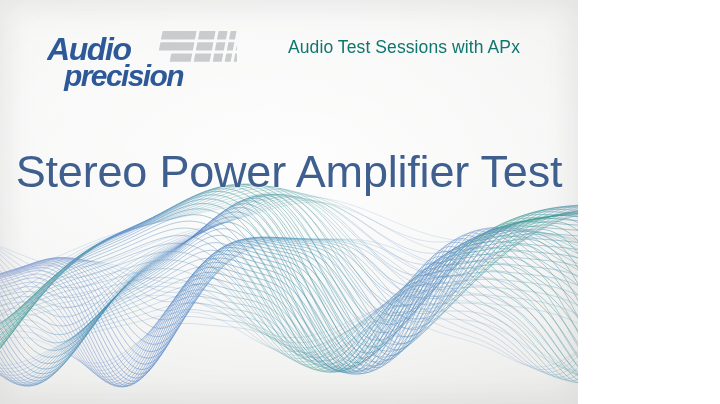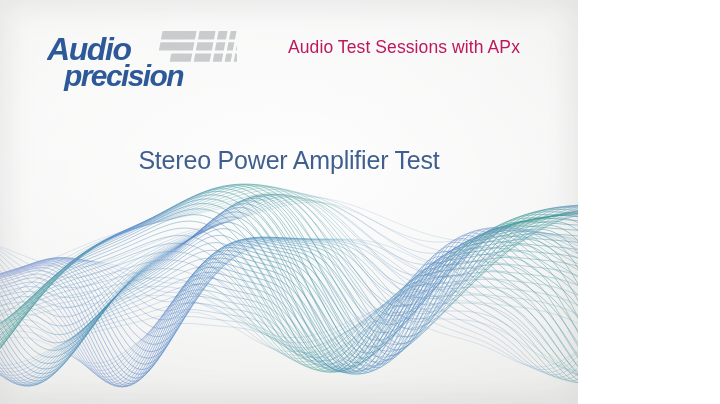--- a/index.html
+++ b/index.html
@@ -68,30 +68,30 @@
     height: 62px;
   }
 
   
   #session-label {
     position: absolute;
     right: 58px;
     top: 37px;
     font-size: 17.5px;
     letter-spacing: 0.1px;
-    color: #be185d;
+    color: #0f766e;
     white-space: nowrap;
   }
   #main-title {
     position: absolute;
     left: 0;
     right: 0;
     top: 146px;
     text-align: center;
-    font-size: 25px;
+    font-size: 45px;
     letter-spacing: -0.2px;
     color: #3f5f8f;
     white-space: nowrap;
     text-shadow: 0 1px 2px rgba(255,255,255,0.75);
   }
 </style>
 </head>
 <body>
 
 <div id="slide">

